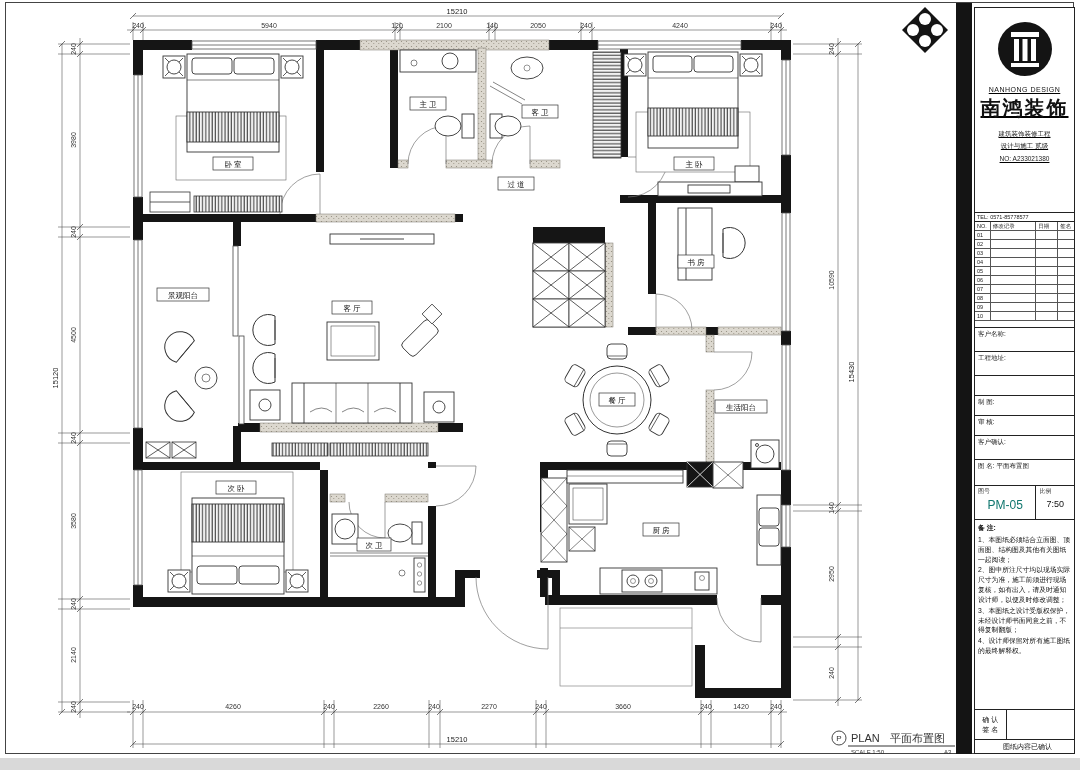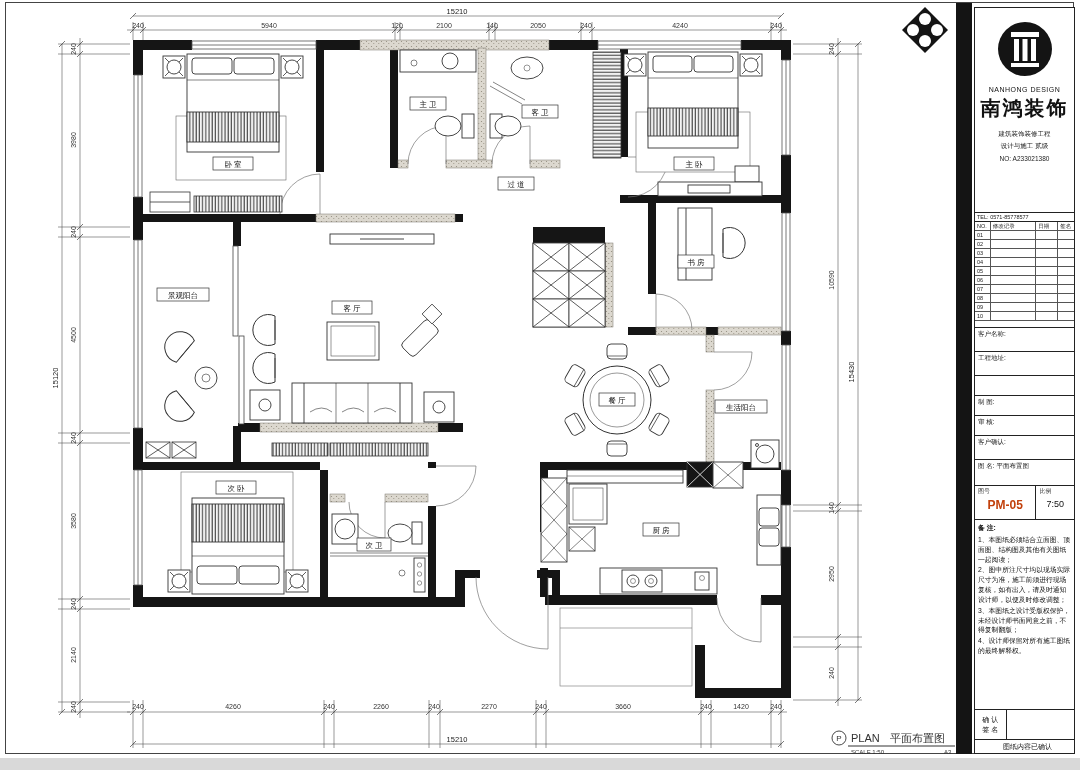--- a/index.html
+++ b/index.html
@@ -10,34 +10,34 @@
   .plan-wrap{position:absolute;left:0;top:0;width:956px;height:770px;}
   svg text{font-family:"Liberation Sans",sans-serif;}
   .dim{font-size:7px;fill:#333;}
   .tot{font-size:7.5px;fill:#222;}
   .lbl{font-size:7.5px;fill:#111;}
   .cap{fill:#333;}
   
   .tb{position:absolute;left:974px;top:7px;width:101px;height:747px;border:1px solid #222;
       box-sizing:border-box;display:flex;flex-direction:column;background:#fff;}
   .tb-sec{border-bottom:1px solid #222;box-sizing:border-box;}
-  .tb-logo{height:205px;text-align:center;padding-top:12px;}
+  .tb-logo{height:205px;text-align:center;padding-top:12px;text-decoration:underline;}
   .tb-logo .en{font-size:7px;letter-spacing:.5px;color:#111;margin-top:4px;}
   .tb-logo .cn{font-size:20px;font-weight:bold;font-family:"Liberation Serif",serif;color:#111;letter-spacing:2px;margin-top:2px;}
   .tb-logo .cert{font-size:6.5px;color:#222;margin-top:6px;line-height:1.9;}
   .tb-table{height:115px;font-size:5.5px;color:#222;}
   .tb-contact{border-bottom:1px solid #222;padding:1px 2px;height:9px;box-sizing:border-box;}
   .tr{display:flex;border-bottom:1px solid #555;height:9px;line-height:8px;box-sizing:border-box;}
   .tr>span{border-right:1px solid #555;box-sizing:border-box;padding-left:2px;overflow:hidden;}
   .c1{width:16%;}.c2{width:46%;}.c3{width:22%;}.c4{width:16%;border-right:none!important;}
   .info-box{border-bottom:1px solid #222;box-sizing:border-box;font-size:6.5px;color:#222;padding:2px 0 0 3px;}
   .dno-row{height:34px;display:flex;}
   .dno-left{width:62%;border-right:1px solid #222;box-sizing:border-box;text-align:center;}
   .dno-left .lab,.dno-right .lab{font-size:6px;color:#333;text-align:left;padding:1px 0 0 3px;}
-  .dno-left .num{font-size:12px;font-weight:bold;color:#c2410c;margin-top:2px;}
+  .dno-left .num{font-size:12px;font-weight:normal;color:#0f766e;margin-top:2px;}
   .dno-right{width:38%;text-align:center;}
   .dno-right .val{font-size:9px;color:#111;margin-top:3px;}
   .tb-notes{flex:1;font-size:6.8px;color:#111;padding:3px 3px;line-height:1.45;overflow:hidden;}
   .tb-notes .nt{font-weight:bold;margin-bottom:2px;}
   .tb-notes div{margin-bottom:1px;}
   .tb-confirm{height:30px;display:flex;}
   .cf-left{width:32%;border-right:1px solid #222;box-sizing:border-box;font-size:7px;color:#111;
            display:flex;flex-direction:column;justify-content:center;align-items:center;line-height:1.4;}
   .cf-right{flex:1;}
   .tb-footer{height:13px;font-size:7px;color:#111;padding:2px 0 0 28px;border-bottom:none;box-sizing:border-box;}

